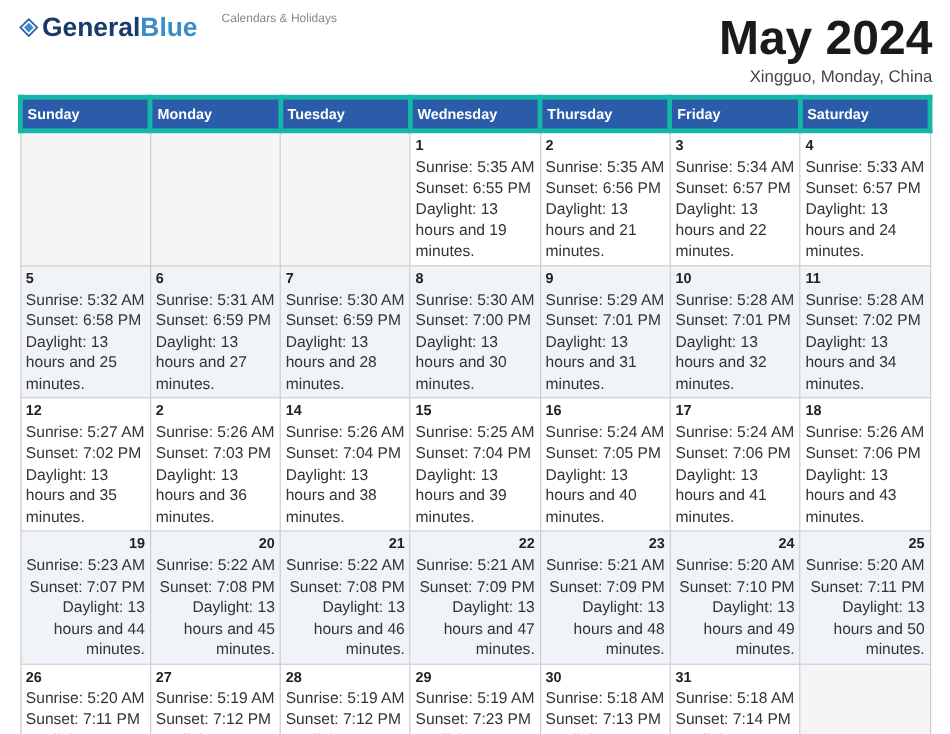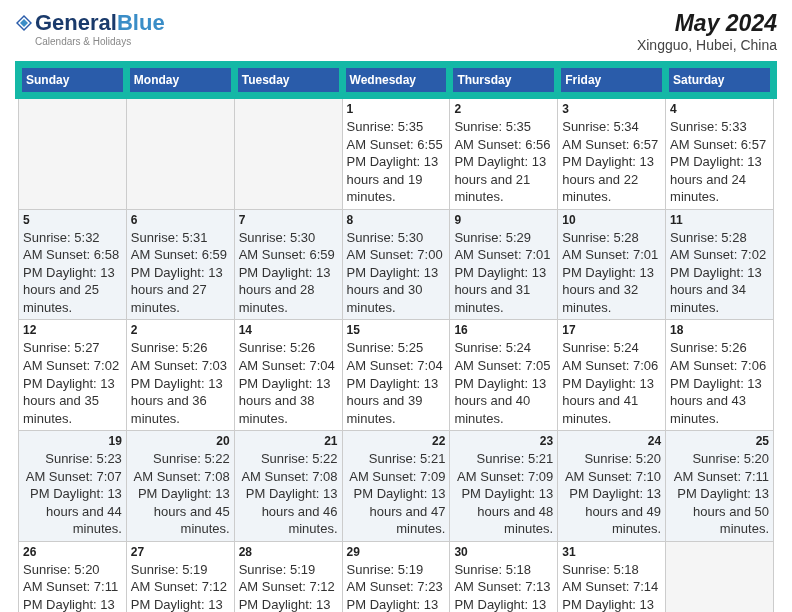--- a/index.html
+++ b/index.html
@@ -15,48 +15,46 @@
       padding: 10px 15px 10px 15px;
     }
     .header-row {
       display: flex;
       justify-content: space-between;
       align-items: flex-start;
       margin-bottom: 8px;
     }
     .logo {
       display: flex;
-      flex-direction: column;
       align-items: flex-start;
     }
     .title-block {
       text-align: right;
     }
     .month-year {
-      font-size: 23px;
+      font-size: 40px;
       font-weight: bold;
       color: #1a1a1a;
-      font-style: italic;
     }
     .location {
       font-size: 14px;
       color: #444;
     }
     .calendar {
       width: 100%;
       border-collapse: collapse;
     }
     .calendar th {
       background: #2a5caa;
       color: #fff;
       font-size: 12px;
       font-weight: bold;
       padding: 5px 4px;
       text-align: left;
-      border: 7px solid #14b8a6;
+      border: 4px solid #14b8a6;
     }
     .calendar td {
       border: 1px solid #ccc;
       vertical-align: top;
       padding: 3px 4px;
       width: calc(100%/7);
       min-height: 72px;
       height: 80px;
       background: #fff;
     }
@@ -108,21 +106,21 @@
           <polygon points="9,5 13,9 9,13 5,9" fill="#3a8dc7"></polygon>
         </svg>
         <span style="font-size:22px;font-weight:bold;color:#1a3a6b;">
           <span style="color:#1a3a6b;">General</span><span style="color:#3a8dc7;">Blue</span>
         </span>
       </div>
       <span style="font-size:10px;color:#888;margin-left:20px;">Calendars &amp; Holidays</span>
     </div>
     <div class="title-block">
       <div class="month-year">May 2024</div>
-      <div class="location">Xingguo, Hubei, China</div>
+      <div class="location">Xingguo, Monday, China</div>
     </div>
   </div>
 
   <table class="calendar">
     <thead>
       <tr>
       <th>Sunday</th>
           <th>Monday</th>
           <th>Tuesday</th>
           <th>Wednesday</th>

